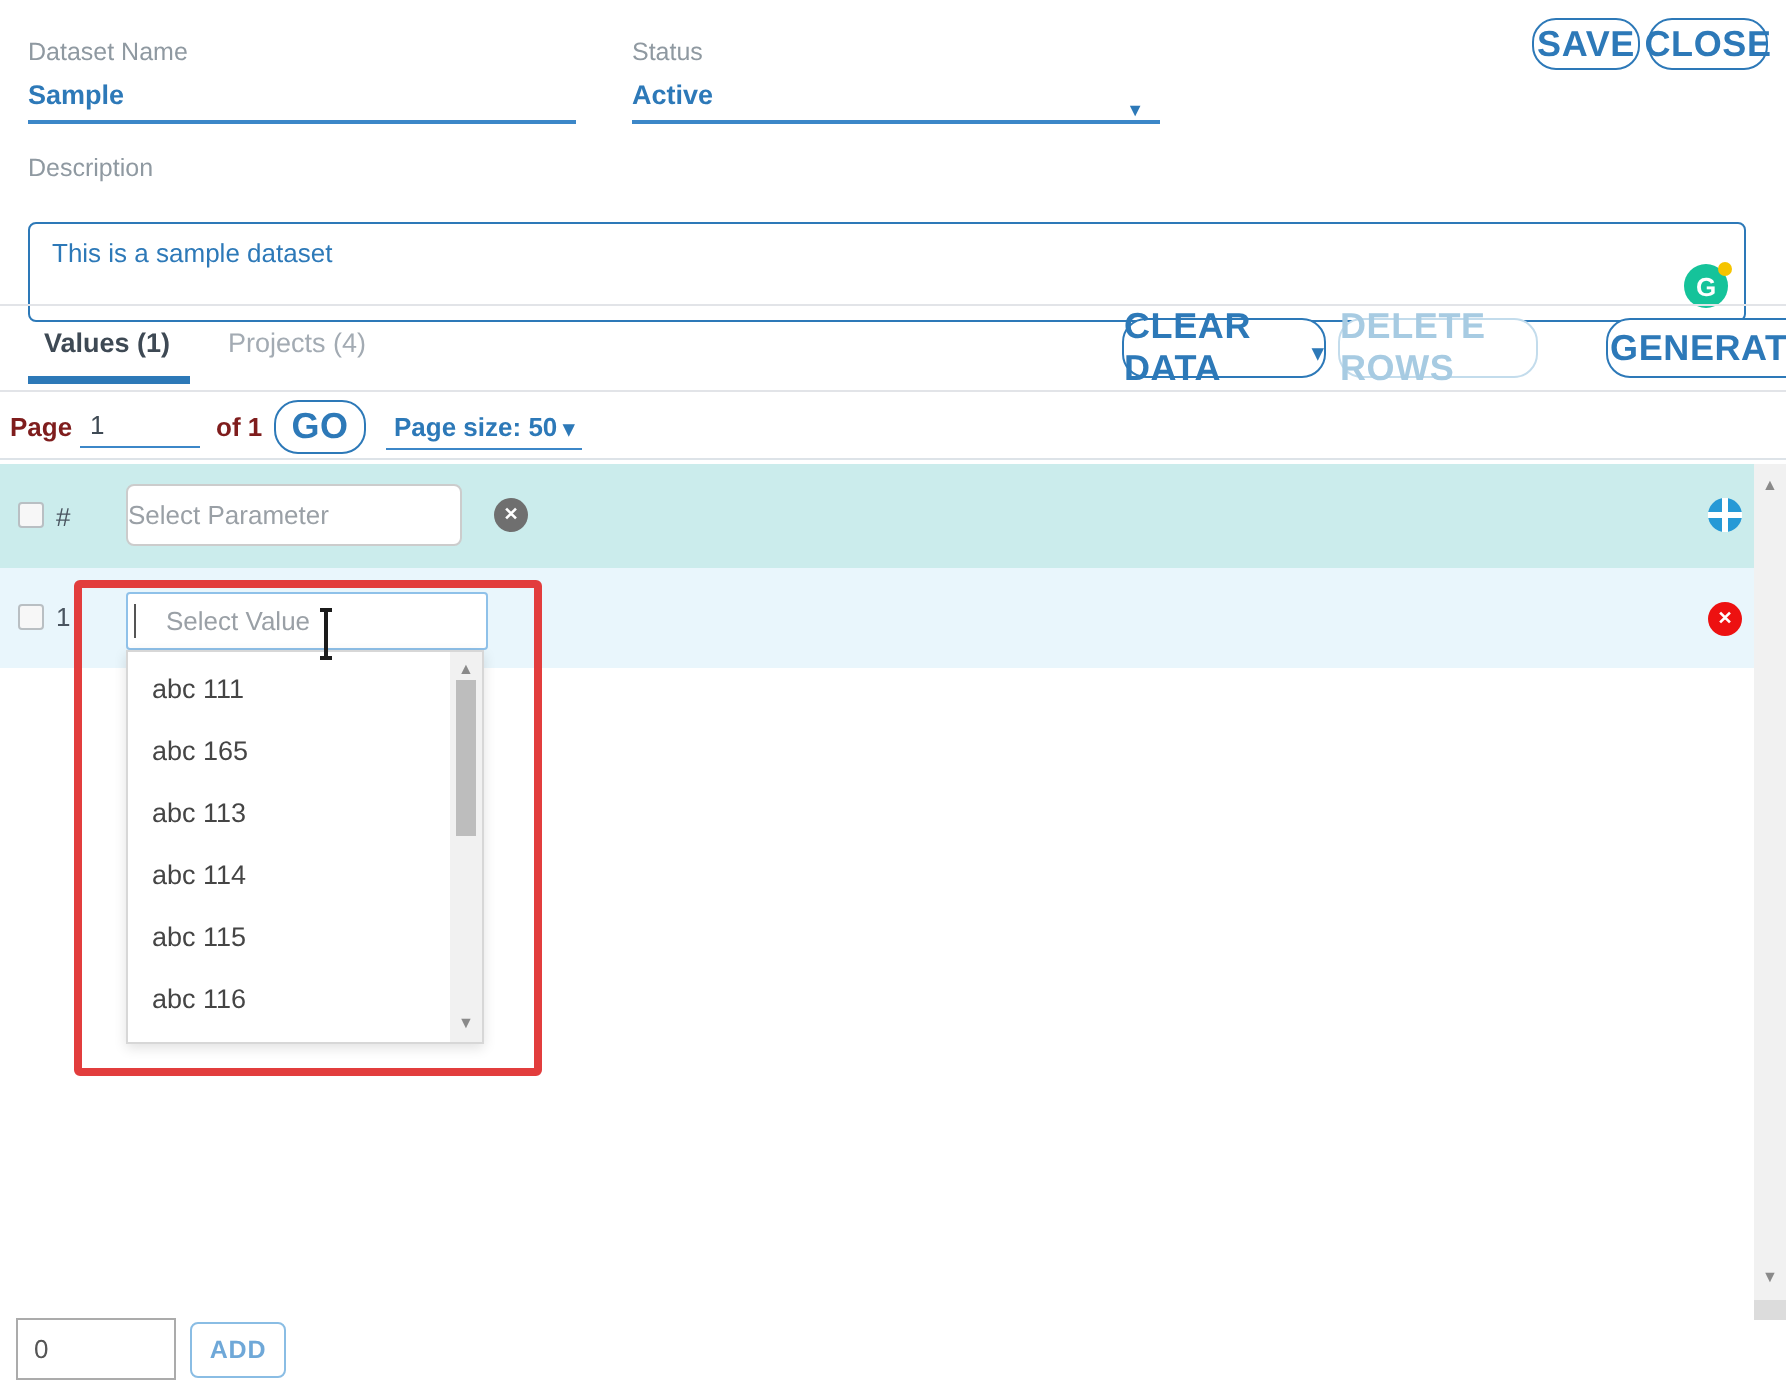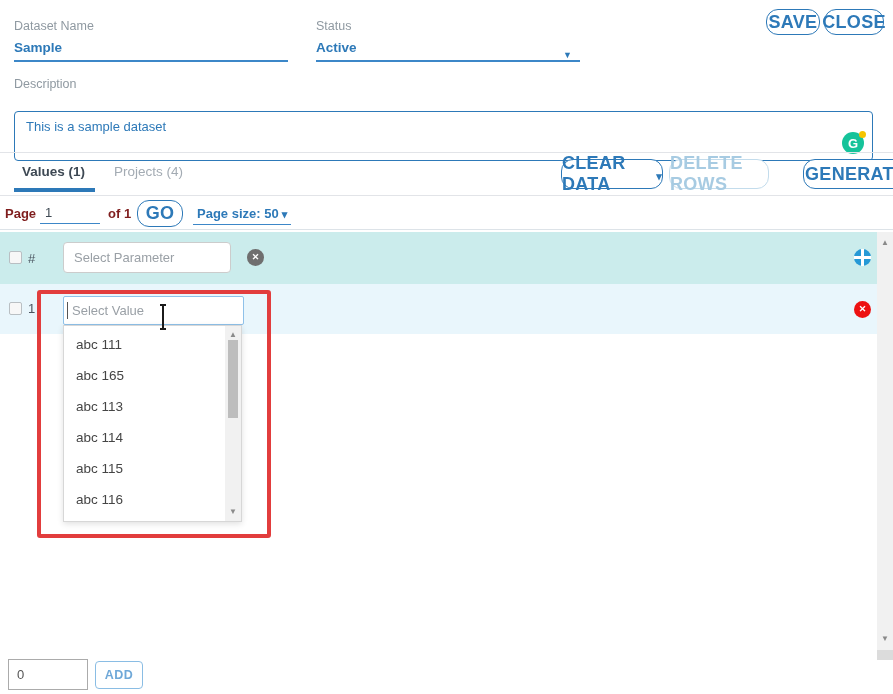--- a/index.html
+++ b/index.html
@@ -55,40 +55,40 @@
   }
   .grid-header { position:absolute; left:0; top:232px; width:877px; height:52px; background:#cbecec; }
   .grid-row { position:absolute; left:0; top:284px; width:877px; height:50px; background:#e9f6fc; }
   .checkbox {
     position:absolute; width:13px; height:13px; background:#f7f7f7;
     border:1px solid #b9bfc3; border-radius:2px; cursor:pointer;
   }
   .idx-text { position:absolute; font-size:13px; color:#4a5560; }
   .param-input {
     position:absolute; left:63px; top:10px; width:168px; height:31px;
-    border:1px solid #ccc; border-radius:4px; background:#fff; padding-left:10px;
+    border:1px solid #ccc; border-radius:4px; background:#fff; 
     font-size:13px; color:#444; font-family:"Liberation Sans",sans-serif; outline:none;
   }
   .param-input::placeholder, .value-input::placeholder { color:#9aa0a6; opacity:1; }
   .circle-x {
     border-radius:50%; display:flex; align-items:center; justify-content:center;
     color:#fff; cursor:pointer;
   }
   .circle-x::after { content:"✕"; font-size:9px; font-weight:700; line-height:1; }
   .move-icon { position:absolute; left:854px; top:17px; width:17px; height:17px;
     background:#2699d6; border-radius:50%; cursor:pointer; }
   .move-icon::before { content:""; position:absolute; left:0; top:7px; width:17px; height:3px; background:#fff; }
   .move-icon::after  { content:""; position:absolute; left:7px; top:0; width:3px; height:17px; background:#fff; }
   .annotation {
     position:absolute; left:37px; top:290px; width:234px; height:248px;
     border:4px solid #e23d3d; border-radius:3px; z-index:30; pointer-events:none;
   }
   .value-input {
     position:absolute; left:63px; top:296px; width:181px; height:29px;
-    border:1px solid #8fc1e9; border-radius:2px; background:#fff; padding-left:8px;
+    border:1px solid #8fc1e9; border-radius:2px; background:#fff; padding-left:19px;
     font-size:13px; color:#444; font-family:"Liberation Sans",sans-serif; outline:none; z-index:20;
   }
   .input-caret { position:absolute; left:67px; top:302px; width:1px; height:17px; background:#555; z-index:21; }
   .dropdown {
     position:absolute; left:63px; top:325px; width:179px; height:197px; background:#fff;
     border:1px solid #d7d7d7; box-shadow:0 2px 6px rgba(0,0,0,.12); z-index:20;
   }
   .dd-item { height:31px; line-height:31px; padding-left:12px; font-size:13.5px; color:#454545; cursor:pointer; }
   .dd-items { position:absolute; left:0; top:3px; right:16px; }
   .sb-track { position:absolute; background:#f1f1f1; }

